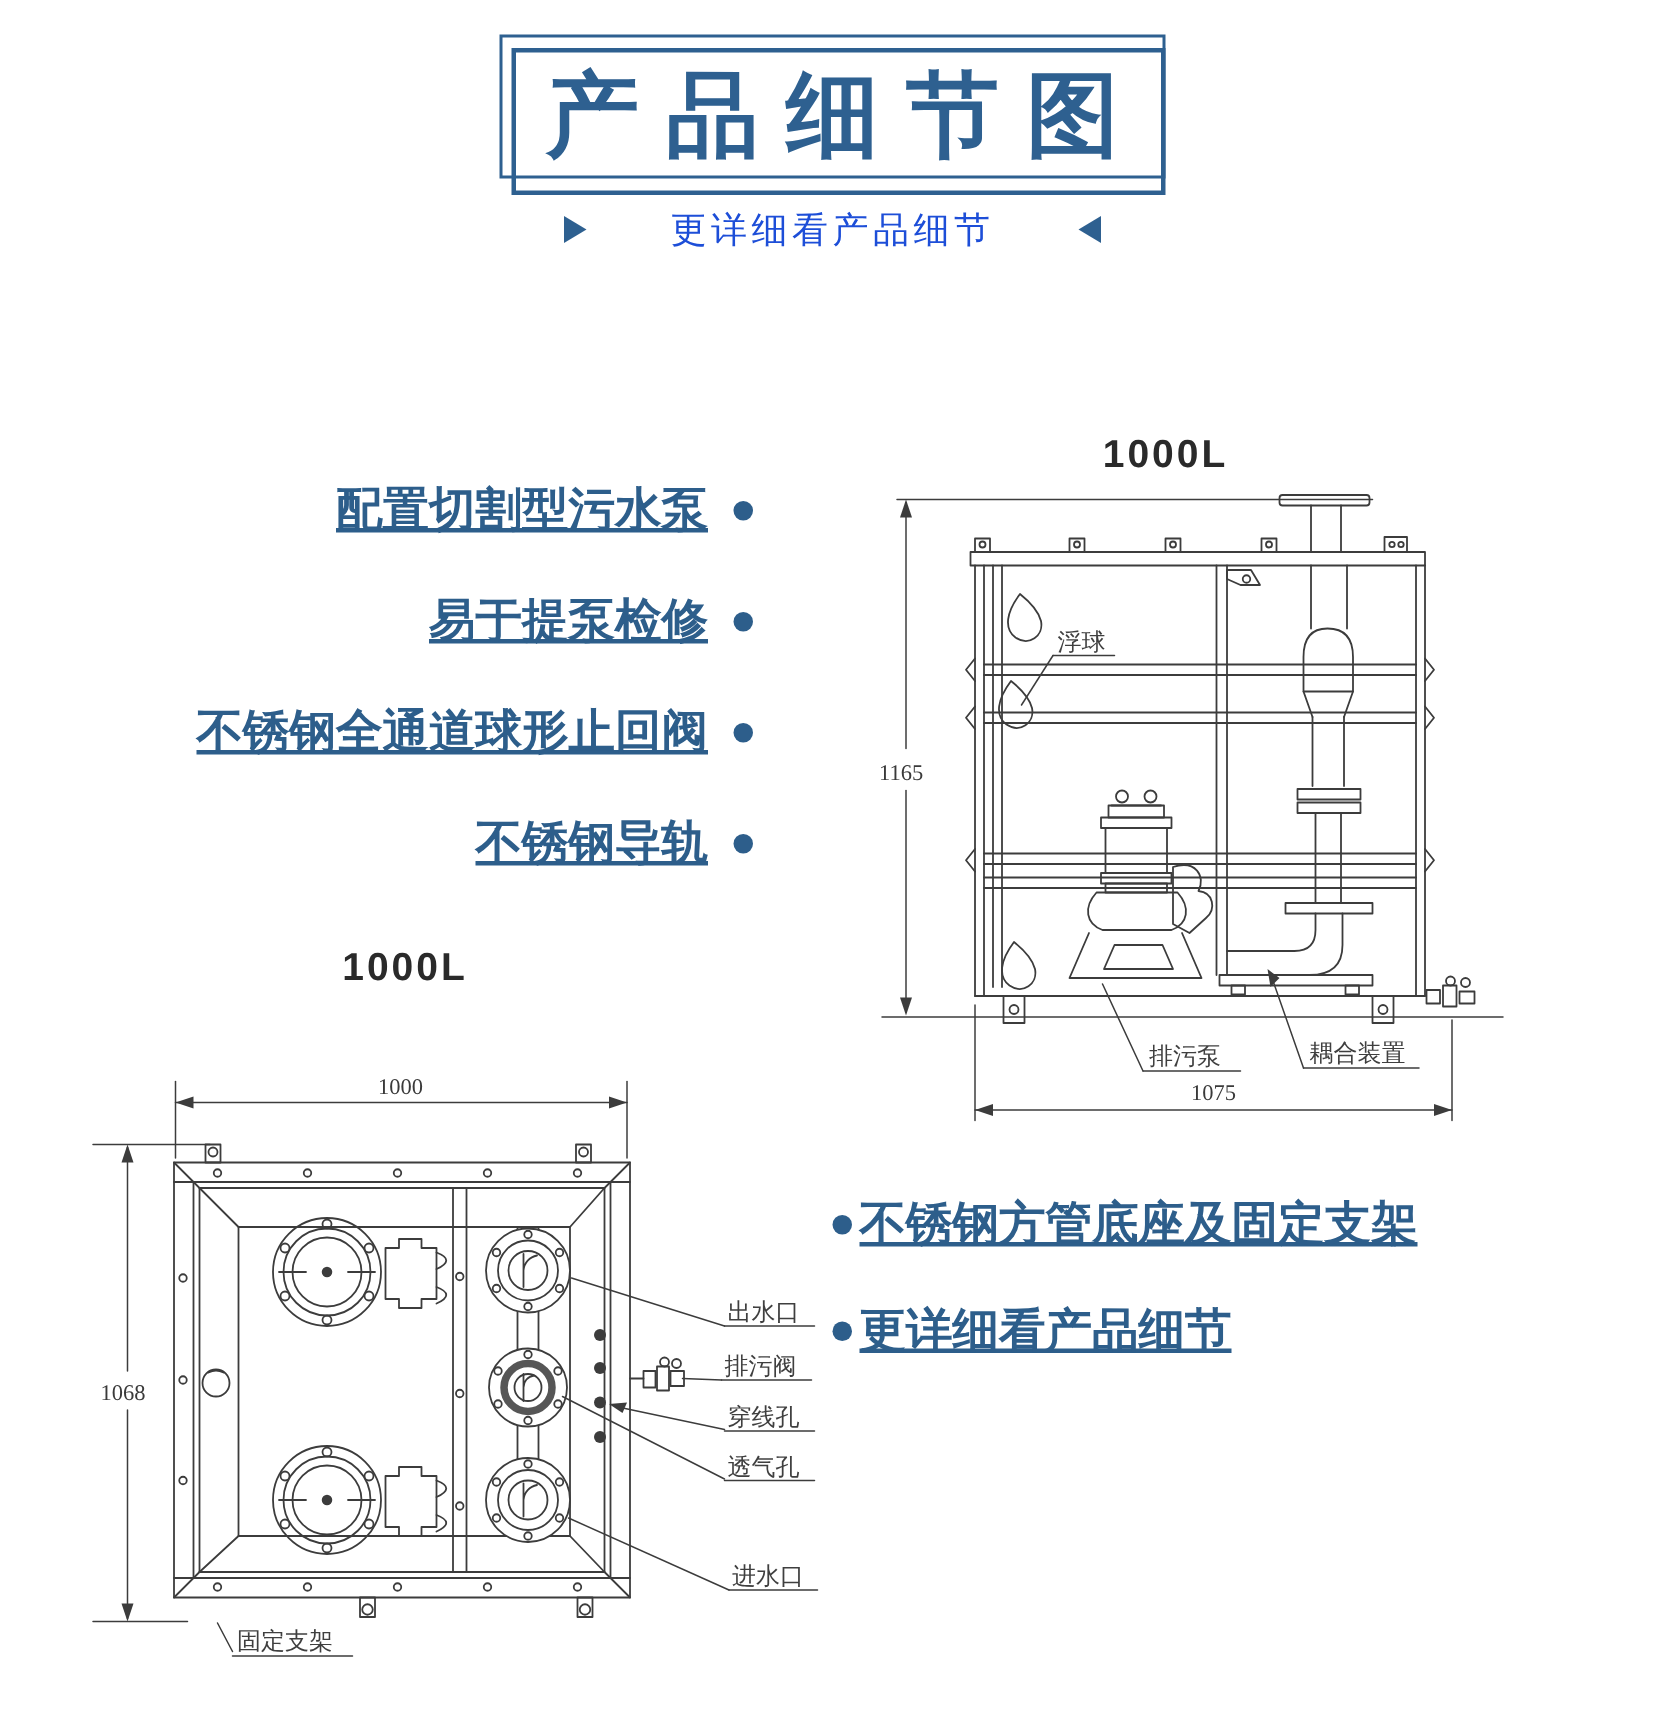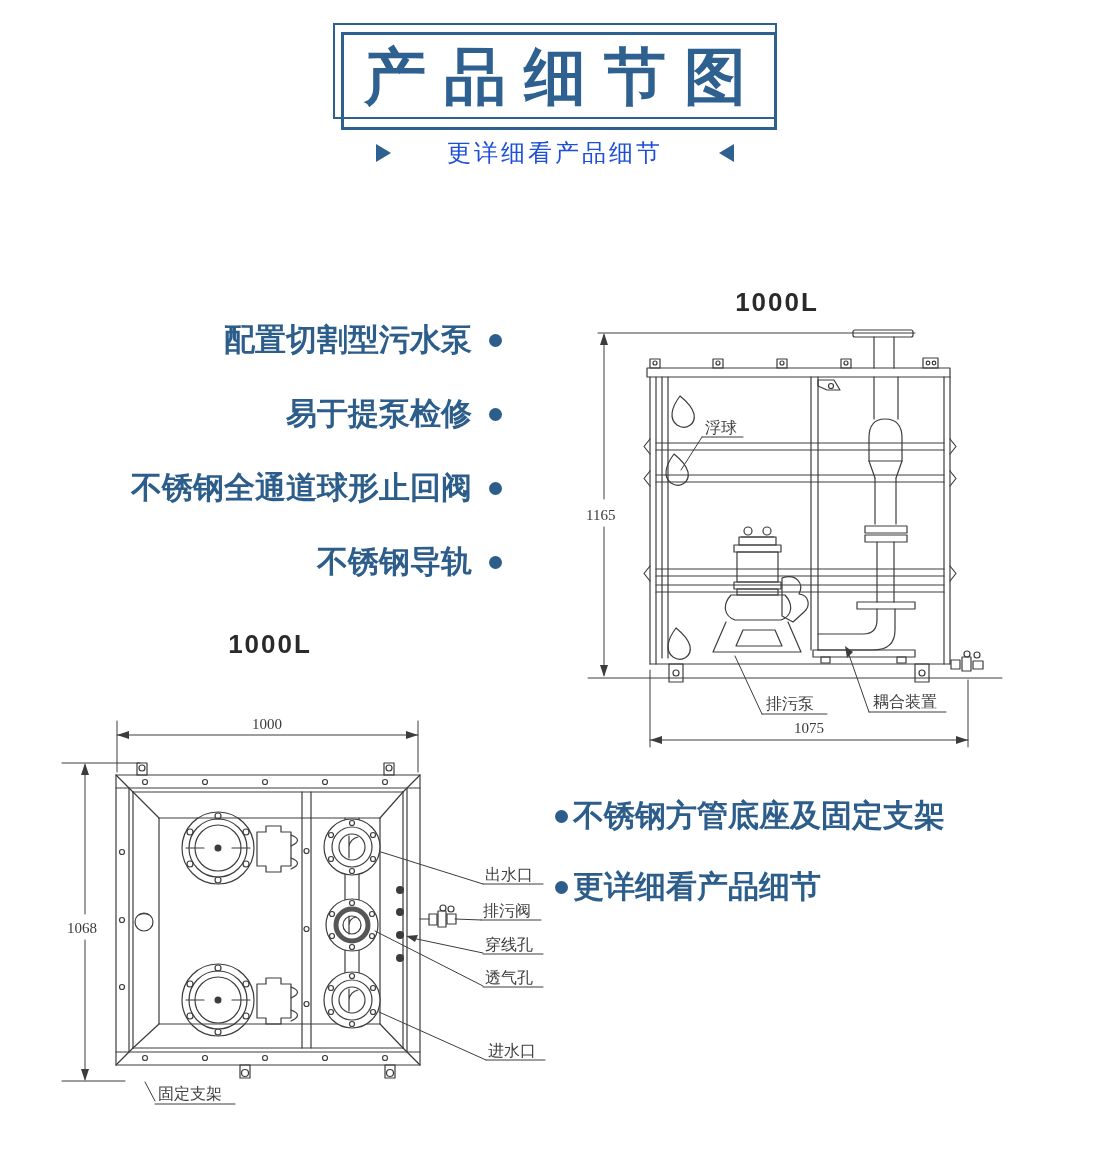--- a/index.html
+++ b/index.html
@@ -18,21 +18,21 @@
              display:flex;align-items:center;justify-content:center;gap:56px;}
   .subtitle{font-size:24px;letter-spacing:3px;color:#1d4ed8;}
   .tri{width:0;height:0;display:inline-block;}
   .tri-right{border-top:9px solid transparent;border-bottom:9px solid transparent;
              border-left:15px solid #2e6090;}
   .tri-left{border-top:9px solid transparent;border-bottom:9px solid transparent;
              border-right:15px solid #2e6090;}
   
   ul.features{list-style:none;margin:0;padding:0;position:absolute;}
   .features li{display:flex;align-items:center;height:44px;
-               font-size:31px;font-weight:600;color:#2d5e8b;white-space:nowrap;}
+               font-size:31px;font-weight:600;color:#2d5e8b;white-space:nowrap;text-decoration:underline;}
   .features-left{left:0;top:318px;width:502px;}
   .features-left li{justify-content:flex-end;gap:17px;margin-bottom:30px;}
   .features-right{left:555px;top:794px;}
   .features-right li{justify-content:flex-start;gap:5px;margin-bottom:27px;}
   .dot{width:13px;height:13px;border-radius:50%;background:#2d5e8b;flex:0 0 auto;}
   
   .drawing{position:absolute;}
   .side-view{left:585px;top:278px;}
   .top-view{left:55px;top:622px;}
   .ln{stroke:#3c3c3c;stroke-width:1.2;fill:none;stroke-linejoin:round;stroke-linecap:round;}

